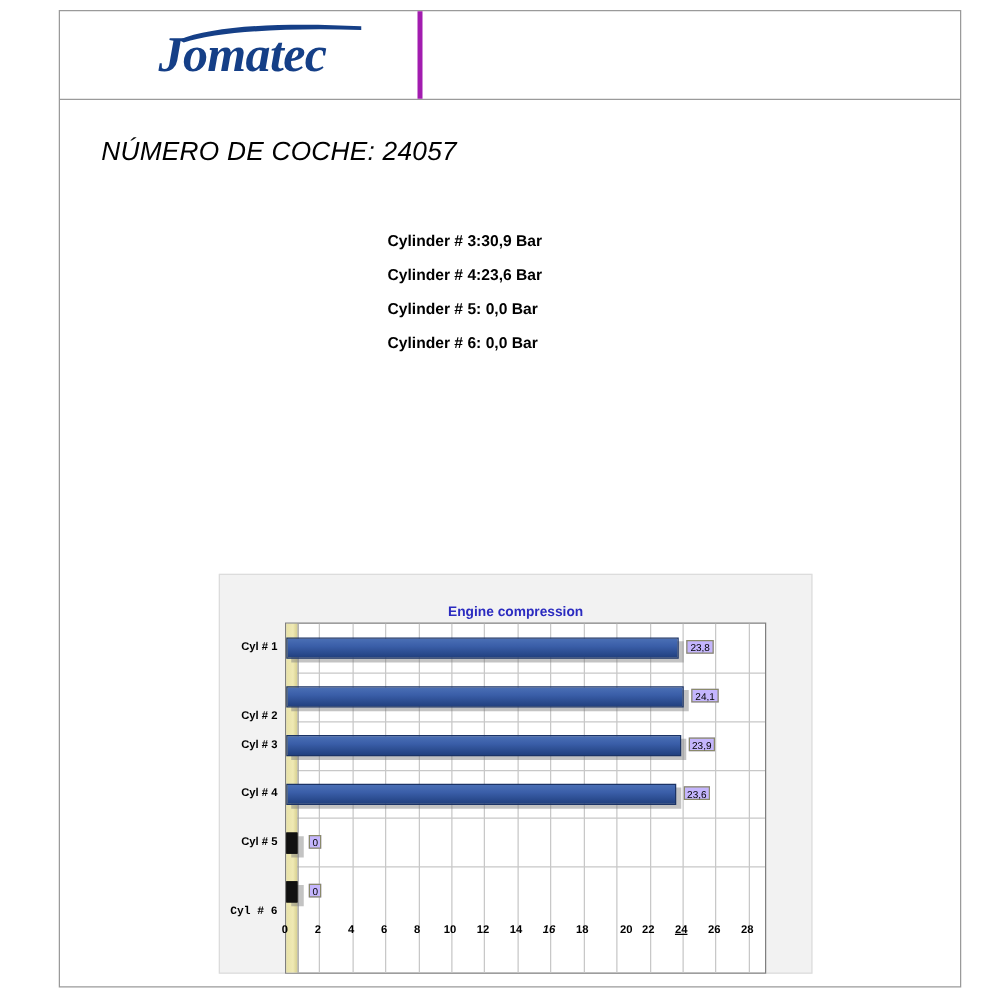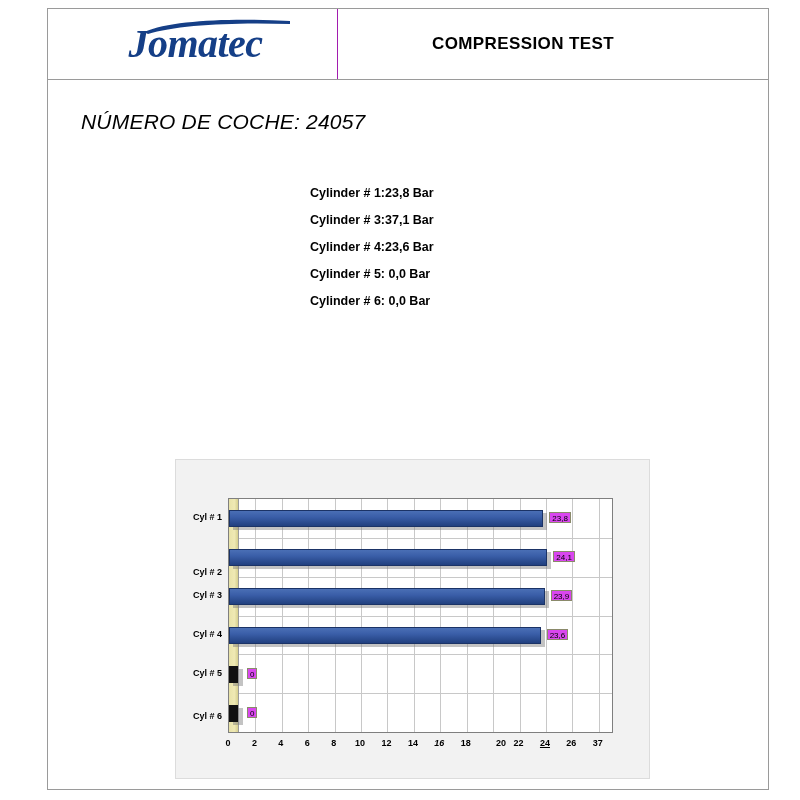--- a/index.html
+++ b/index.html
@@ -29,21 +29,21 @@
   .header {
     position: relative;
     height: 70px;
     border-bottom: 1px solid #9a9a9a;
     display: flex;
     align-items: center;
   }
   .logo-cell {
     width: 290px;
     height: 70px;
-    border-right: 1px solid #a21caf;
+    border-right: 4px solid #a21caf;
     box-sizing: border-box;
     display: flex;
     align-items: center;
     justify-content: center;
     position: relative;
   }
   .logo {
     position: relative;
     font-family: "Liberation Serif", serif;
     font-style: italic;
@@ -111,21 +111,21 @@
     color: #2b2bc0;
     font-size: 11px;
     font-weight: bold;
     margin-top: 24px;
   }
   .plot {
     position: absolute;
     left: 52px;
     top: 38px;
     width: 385px;
-    height: 235px;
+    height: 281px;
     background: #ffffff;
     border: 1px solid #7f7f7f;
     box-sizing: border-box;
   }
   .gridlines {
     position: absolute;
     inset: 0;
   }
   .vline {
     position: absolute;
@@ -172,21 +172,21 @@
     right: 100%;
     margin-right: 7px;
     font-size: 9px;
     font-weight: bold;
     white-space: nowrap;
     transform: translateY(-1px);
   }
   .datalabel {
     position: absolute;
     font-size: 8px;
-    background: #d946ef;
+    background: #c4b5fd;
     border: 1px solid #8a8a6a;
     padding: 0 2px;
     line-height: 11px;
     height: 11px;
     box-sizing: border-box;
     white-space: nowrap;
   }
   .xticks {
     position: absolute;
     left: 52px;
@@ -210,51 +210,45 @@
     <div class="logo-cell">
       <div class="logo">
         <span class="swoosh">
           <svg width="150" height="18" viewBox="0 0 150 18">
             <path d="M2 14 C 30 2, 90 0, 148 3 L148 6 C 92 4, 34 7, 6 16 Z" fill="#153f87"></path>
           </svg>
         </span>
         <span>J</span><span>omatec</span>
       </div>
     </div>
-    <div class="title-cell">
-      <div class="doc-title">COMPRESSION TEST</div>
-    </div>
   </div>
 
   <div class="car-number">NÚMERO DE COCHE: 24057</div>
 
   <div class="cyl-list">
     <div class="cyl-row">
-      <span class="cyl-label">Cylinder # 1:</span>
-      <span class="cyl-value">23,8 Bar</span>
-    </div>
-    <div class="cyl-row">
       <span class="cyl-label">Cylinder # 3:</span>
-      <span class="cyl-value">37,1 Bar</span>
+      <span class="cyl-value">30,9 Bar</span>
     </div>
     <div class="cyl-row">
       <span class="cyl-label">Cylinder # 4:</span>
       <span class="cyl-value">23,6 Bar</span>
     </div>
     <div class="cyl-row">
       <span class="cyl-label">Cylinder # 5:</span>
       <span class="cyl-value"> 0,0 Bar</span>
     </div>
     <div class="cyl-row">
       <span class="cyl-label">Cylinder # 6:</span>
       <span class="cyl-value"> 0,0 Bar</span>
     </div>
   </div>
 
   <div class="chart-wrap">
+    <div class="chart-title">Engine compression</div>
     <div class="plot" id="plot">
       <div class="gridlines" id="gridlines">
           <div class="vline" style="left: 0px;"></div>
           <div class="vline" style="left: 26.4138px;"></div>
           <div class="vline" style="left: 52.8276px;"></div>
           <div class="vline" style="left: 79.2414px;"></div>
           <div class="vline" style="left: 105.655px;"></div>
           <div class="vline" style="left: 132.069px;"></div>
           <div class="vline" style="left: 158.483px;"></div>
           <div class="vline" style="left: 184.897px;"></div>
@@ -288,36 +282,36 @@
           <div class="bar-shadow" style="left: 4px; top: 130.917px; width: 311.683px;"></div>
           <div class="bar" style="left: 0px; top: 127.917px; width: 311.683px;"></div>
           <div class="ylabel" style="top: 130.917px;">Cyl # 4</div>
           <div class="datalabel" style="left: 317.683px; top: 129.917px;">23,6</div>
           <div class="bar-shadow" style="left: 4px; top: 169.75px; width: 10px;"></div>
           <div class="bar zero" style="left: 0px; top: 166.75px; width: 9px;"></div>
           <div class="ylabel" style="top: 169.75px;">Cyl # 5</div>
           <div class="datalabel" style="left: 18px; top: 168.75px;">0</div>
           <div class="bar-shadow" style="left: 4px; top: 208.583px; width: 10px;"></div>
           <div class="bar zero" style="left: 0px; top: 205.583px; width: 9px;"></div>
-          <div class="ylabel" style="top: 213px;">Cyl # 6</div>
+          <div class="ylabel" style="top: 226px; font-family: Liberation Mono, monospace;">Cyl # 6</div>
           <div class="datalabel" style="left: 18px; top: 207.583px;">0</div>
         </div>
     </div>
     <div class="xticks" id="xticks">
         <div class="xtick" style="left: 0px;">0</div>
         <div class="xtick" style="left: 26.4138px;">2</div>
         <div class="xtick" style="left: 52.8276px;">4</div>
         <div class="xtick" style="left: 79.2414px;">6</div>
         <div class="xtick" style="left: 105.655px;">8</div>
         <div class="xtick" style="left: 132.069px;">10</div>
         <div class="xtick" style="left: 158.483px;">12</div>
         <div class="xtick" style="left: 184.897px;">14</div>
         <div class="xtick" style="left: 211.31px; font-style: italic;">16</div>
         <div class="xtick" style="left: 237.724px;">18</div>
         <div class="xtick" style="left: 273px;">20</div>
         <div class="xtick" style="left: 290.552px;">22</div>
         <div class="xtick" style="left: 316.966px; text-decoration: underline;">24</div>
         <div class="xtick" style="left: 343.379px;">26</div>
-        <div class="xtick" style="left: 369.793px;">37</div>
+        <div class="xtick" style="left: 369.793px;">28</div>
       </div>
   </div>
 
 </div>
 
 </body></html>

